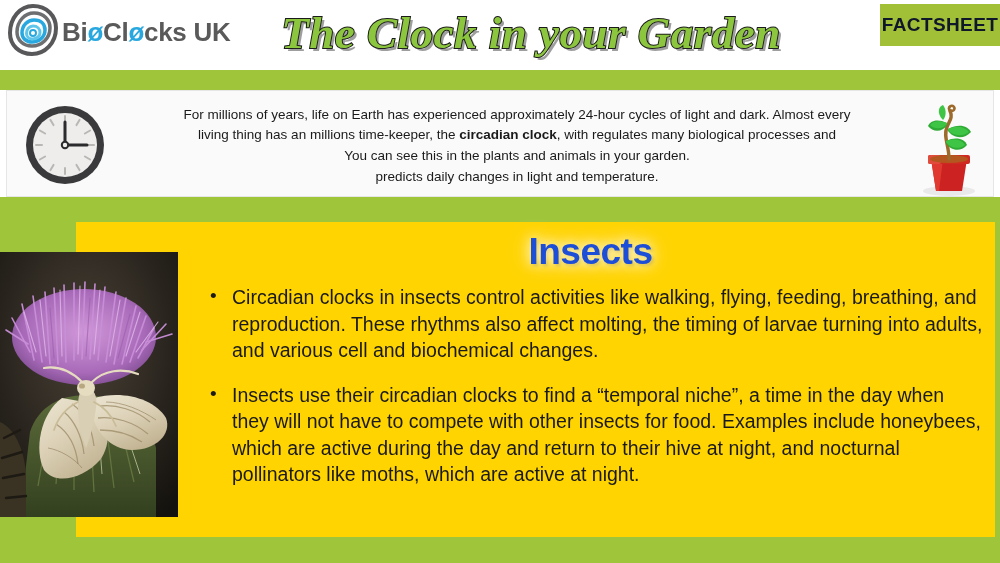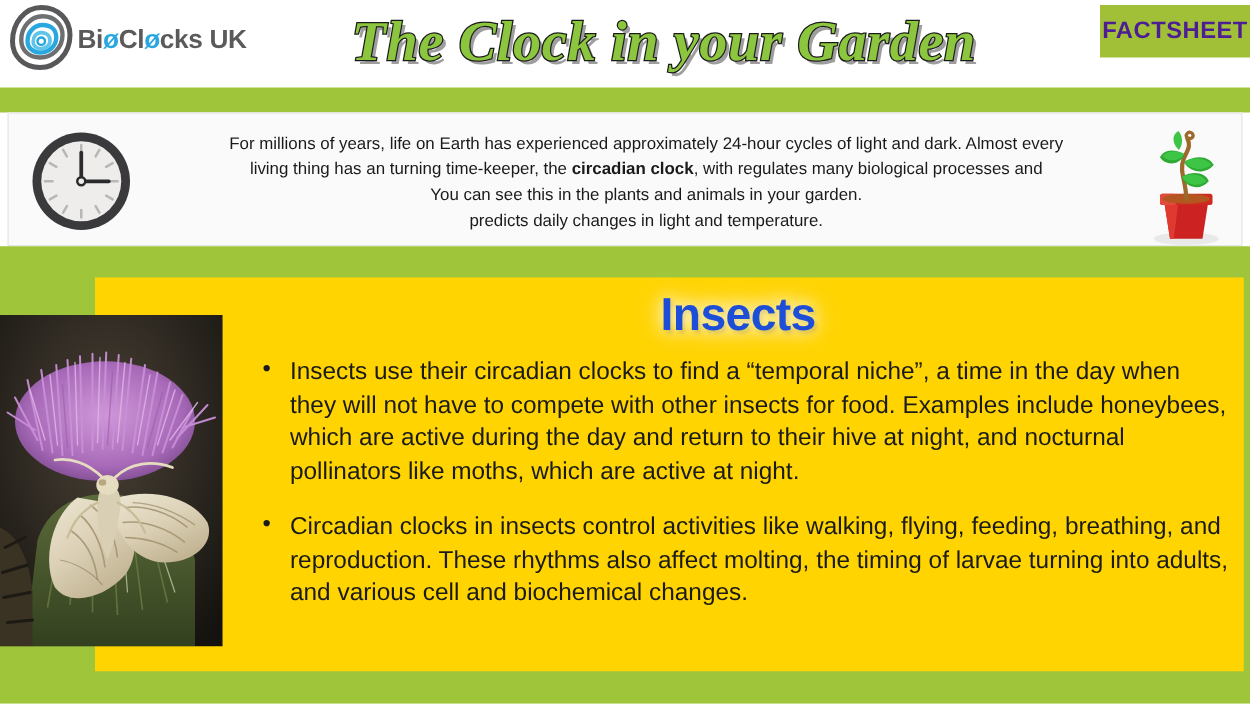--- a/index.html
+++ b/index.html
@@ -21,21 +21,21 @@
     width: 1000px; height: 70px;
     background: #ffffff;
   }
   .logo-wrap {
     position: absolute; left: 6px; top: 4px;
     width: 180px; height: 56px;
     display: flex; align-items: center;
   }
   .logo-mark { width: 54px; height: 54px; flex: 0 0 54px; }
   .logo-text {
-    font-size: 21px; font-weight: bold;
+    font-size: 26px; font-weight: bold;
     color: #5a5a5a; letter-spacing: -0.3px;
     margin-left: 2px; white-space: nowrap;
     font-family: "Liberation Sans", sans-serif;
   }
   .logo-text .oslash { color: #29a8df; }
 
   .page-title {
     position: absolute; left: 186px; top: 2px;
     width: 690px; height: 62px;
     display: flex; align-items: center; justify-content: center;
@@ -46,21 +46,21 @@
     paint-order: stroke fill;
     text-shadow: 3px 3px 0 rgba(40,40,40,0.45);
     white-space: nowrap;
     font-family: Liberation Serif, serif;
   }
   .factsheet-badge {
     position: absolute; left: 880px; top: 4px;
     width: 120px; height: 42px;
     background: #a2c037;
     display: flex; align-items: center; justify-content: center;
-    color: #4c1d95; font-size: 19px; font-weight: bold;
+    color: #0f172a; font-size: 19px; font-weight: bold;
     letter-spacing: 0.4px;
   }
 
   
   .green-bar-top {
     position: absolute; left: 0; top: 70px;
     width: 1000px; height: 20px;
     background: #9fc63b;
   }
 
@@ -180,21 +180,21 @@
           <line x1="29.5" y1="18.9" x2="32.5" y2="24.1"></line>
         </g>
         <line x1="44" y1="44" x2="44" y2="21" stroke="#2b2b2d" stroke-width="3" stroke-linecap="round"></line>
         <line x1="44" y1="44" x2="66" y2="44" stroke="#2b2b2d" stroke-width="3" stroke-linecap="round"></line>
         <circle cx="44" cy="44" r="3.2" fill="#eeedec" stroke="#2b2b2d" stroke-width="2"></circle>
       </svg>
     </span>
 
     <div class="intro-text">
       <div>For millions of years, life on Earth has experienced approximately 24-hour cycles of light and dark. Almost every</div>
-      <div><span>living thing has an turning time-keeper, the </span><b>circadian clock</b><span>, with regulates many biological processes and</span></div>
+      <div><span>living thing has an millions time-keeper, the </span><b>circadian clock</b><span>, with regulates many biological processes and</span></div>
       <div>You can see this in the plants and animals in your garden.</div>
       <div>predicts daily changes in light and temperature.</div>
     </div>
 
     <span>
       <svg class="plant-icon" viewBox="0 0 76 104" xmlns="http://www.w3.org/2000/svg">
         <ellipse cx="40" cy="98" rx="26" ry="5" fill="#e9e9e9"></ellipse>
         <path d="M22 66 L58 66 L53 98 L27 98 Z" fill="#cc2222"></path>
         <path d="M22 66 L34 66 L30 98 L27 98 Z" fill="#e03a30"></path>
         <rect x="19" y="62" width="42" height="9" rx="2" fill="#cf2a22"></rect>
@@ -211,22 +211,22 @@
         <path d="M34 27 C27 20 30 13 34 12 C38 17 37 24 34 27 Z" fill="#3fc545"></path>
       </svg>
     </span>
   </div>
 
   <div class="green-body"></div>
 
   <div class="yellow-panel">
     <div class="section-title">Insects</div>
     <div class="bullets">
+      <div class="bullet">Circadian clocks in insects control activities like walking, flying, feeding, breathing, and reproduction. These rhythms also affect molting, the timing of larvae turning into adults, and various cell and biochemical changes.</div>
       <div class="bullet">Insects use their circadian clocks to find a “temporal niche”, a time in the day when they will not have to compete with other insects for food. Examples include honeybees, which are active during the day and return to their hive at night, and nocturnal pollinators like moths, which are active at night.</div>
-      <div class="bullet">Circadian clocks in insects control activities like walking, flying, feeding, breathing, and reproduction. These rhythms also affect molting, the timing of larvae turning into adults, and various cell and biochemical changes.</div>
     </div>
   </div>
 
   <div class="moth-photo">
     <svg width="178" height="265" viewBox="0 0 178 265" xmlns="http://www.w3.org/2000/svg">
       <defs>
         <radialGradient id="bgGrad" cx="48%" cy="35%" r="78%">
           <stop offset="0%" stop-color="#4a4136"></stop>
           <stop offset="55%" stop-color="#2c2720"></stop>
           <stop offset="100%" stop-color="#14120e"></stop>

